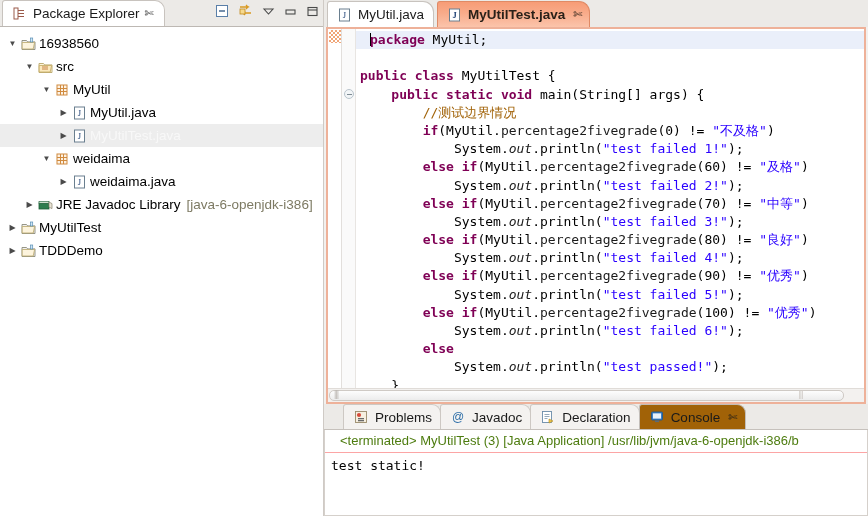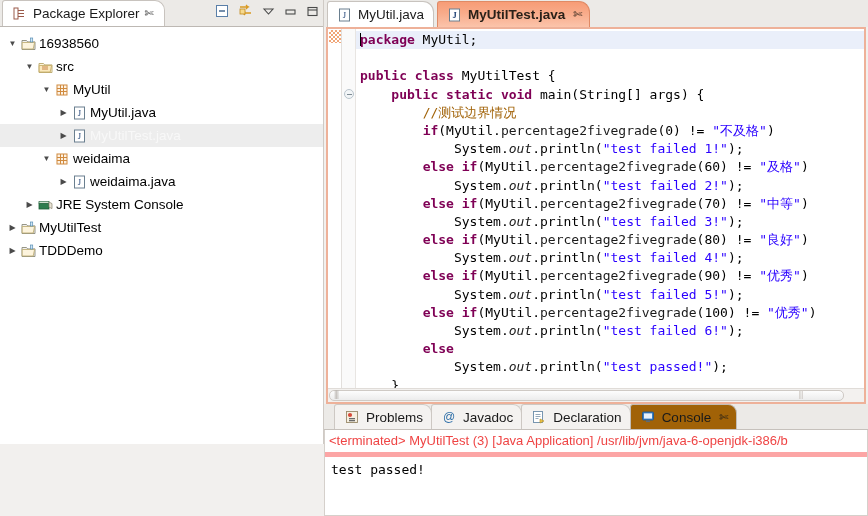--- a/index.html
+++ b/index.html
@@ -7,21 +7,21 @@
     width: 868px; height: 516px;
     background: #f2f0ee;
     font-family: "Liberation Sans", sans-serif;
     font-size: 13px;
     overflow: hidden;
   }
   .app { position: relative; width: 868px; height: 516px; display: flex; }
 
   
   .explorer {
-    width: 324px; height: 444px;
+    width: 324px; height: 516px;
     background: #ffffff;
     display: flex; flex-direction: column;
     border-right: 1px solid #cfcac5;
   }
   .pe-tabrow {
     height: 27px; position: relative;
     background: #eceae7;
     display: flex; align-items: flex-end;
     border-bottom: 1px solid #bdb8b3;
   }
@@ -111,21 +111,21 @@
     content: ""; position: absolute; left: 1.5px; top: 4px;
     width: 5px; height: 1px; background: #7d8a93;
   }
   .code {
     flex: 1; overflow: hidden; position: relative;
     font-family: "DejaVu Sans Mono", "Liberation Mono", monospace;
     font-size: 13px; line-height: 18.2px;
     padding: 2px 0 0 4px; white-space: pre;
   }
   .code .line { height: 18.2px; }
-  .code .line.hl { background: #eaeffa; margin-left: -4px; padding-left: 4px; }
+  .code .line.hl { background: #eaeffa; margin-left: -4px; padding-left: 14px; }
   .kw   { color: #7f0055; font-weight: bold; }
   .str  { color: #2a00ff; }
   .cmt  { color: #a16207; }
   .mth  { color: #1a1a1a; }
   .fld  { color: #1a1a1a; font-style: italic; }
   .pln  { color: #000000; }
   .caret {
     display: inline-block; width: 0; border-left: 1px solid #000;
     height: 13px; vertical-align: -2px; margin-right: -1px;
   }
@@ -144,37 +144,37 @@
   }
   .ed-hthumb::after {
     content: "|||"; position: absolute; right: 40px; top: -2px;
     font-size: 9px; color: #cfcac5; letter-spacing: -1px;
   }
 
   
   .console-part { flex: 1; display: flex; flex-direction: column; background: #f2f0ee; }
   .cs-tabrow {
     height: 26px; display: flex; align-items: flex-end;
-    background: #eceae7; padding-left: 10px;
+    background: #eceae7; padding-left: 19px;
     border-bottom: 1px solid #c6c1bc;
   }
   .cs-tab {
     height: 25px; display: flex; align-items: center; gap: 5px;
     padding: 0 8px; font-size: 13.5px; color: #1a1a1a;
     background: #f4f2f0;
     border: 1px solid #cdc8c3; border-bottom: none;
     border-top-left-radius: 3px; border-top-right-radius: 9px;
     margin-right: -1px;
   }
   .cs-tab.active { background: #a16207; border-color: #c2bdb8; }
   .cs-body { flex: 1; background: #ffffff; border: 1px solid #d5d0cb; border-top: none; }
   .cs-header {
-    font-size: 13px; color: #ef4444; padding: 3px 4px 4px 4px;
+    font-size: 13px; color: #4d7c0f; padding: 3px 4px 4px 15px;
     white-space: nowrap; overflow: hidden;
-    border-bottom: 5px solid #fca5a5;
+    border-bottom: 1px solid #fca5a5;
   }
   .cs-out {
     font-family: "DejaVu Sans Mono","Liberation Mono", monospace;
     font-size: 13px; color: #000; padding: 5px 6px; white-space: pre;
   }
   svg { display: block; }
 </style>
 </head>
 <body>
 
@@ -309,21 +309,22 @@
         </div>
         <div class="row" style="padding-left: 23px;">
           <span class="arrow">▶</span>
           <span class="ico">
             <svg width="15" height="14" viewBox="0 0 15 14">
               <rect x="1" y="5" width="10" height="6" fill="#2e7d4f" stroke="#1c5c36" stroke-width="0.8"></rect>
               <rect x="1" y="3.5" width="10" height="1.8" fill="#cfe0cf" stroke="#1c5c36" stroke-width="0.6"></rect>
               <path d="M11 4 l3 1.6 v5 l-3 -1.4 Z" fill="#e9e4d6" stroke="#8a8470" stroke-width="0.7"></path>
             </svg>
           </span>
-          <span class="lbl">JRE System Console</span>
+          <span class="lbl">JRE Javadoc Library</span>
+          <span class="lbl dim" style="margin-left: 4px;">[java-6-openjdk-i386]</span>
         </div>
         <div class="row" style="padding-left: 6px;">
           <span class="arrow">▶</span>
           <span class="ico">
             <svg width="15" height="14" viewBox="0 0 15 14">
               <path d="M1 3.5 h4.5 l1.2 1.4 H14 v7.6 H1 Z" fill="#f3f1ee" stroke="#8a8a7a" stroke-width="0.9"></path>
               <path d="M1.2 5.5 H13.6 L12.2 12 H1.2 Z" fill="#fdf4dd" stroke="#b9a76a" stroke-width="0.8"></path>
               <rect x="9.5" y="1" width="2.2" height="4" fill="#cfe6f5" stroke="#5a8fb5" stroke-width="0.7"></rect>
             </svg>
           </span>
@@ -421,18 +422,18 @@
                 <rect x="3" y="3.4" width="8" height="5.2" fill="#e8f1fa"></rect>
                 <rect x="5" y="10.5" width="4" height="1.6" fill="#5c6a78"></rect>
               </svg>
             </span>
             <span>Console</span>
             <span style="font-size: 11px; margin-left: 3px;">✄</span>
           </div>
         </div>
       <div class="cs-body">
         <div class="cs-header">&lt;terminated&gt; MyUtilTest (3) [Java Application] /usr/lib/jvm/java-6-openjdk-i386/b</div>
-        <div class="cs-out">test passed!</div>
+        <div class="cs-out">test static!</div>
       </div>
     </div>
 
   </div>
 </div>
 
 </body></html>

